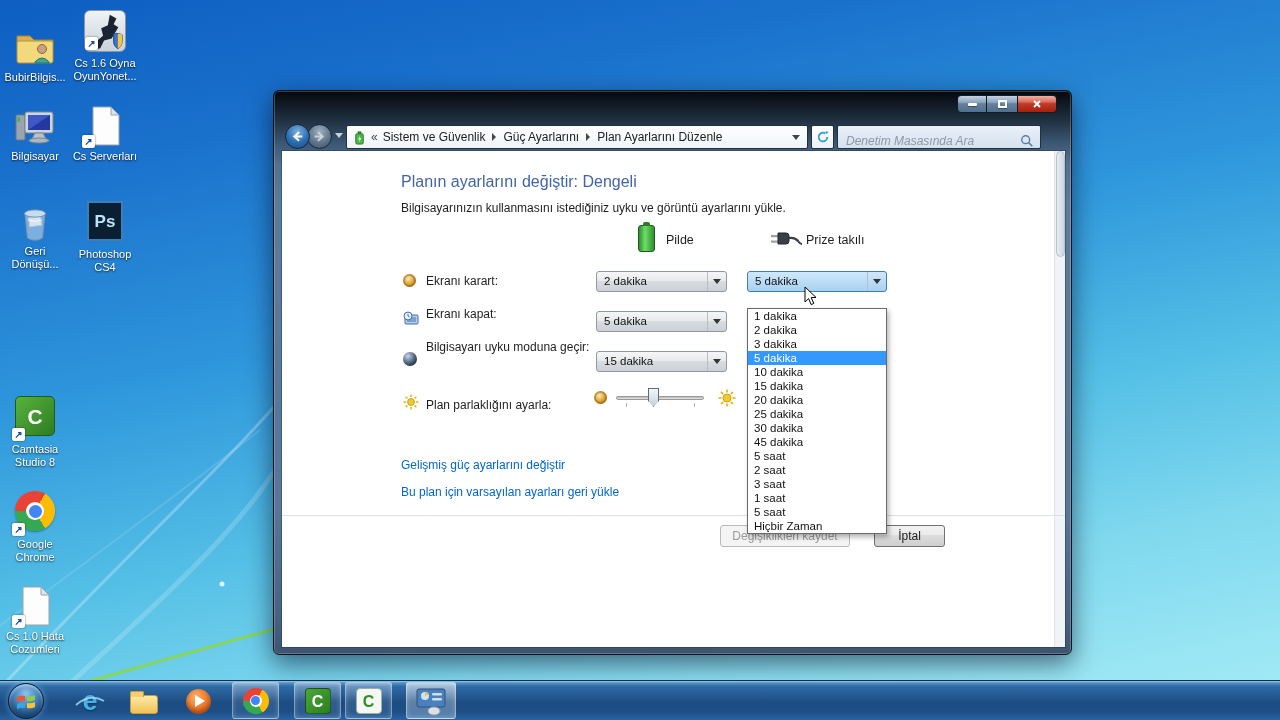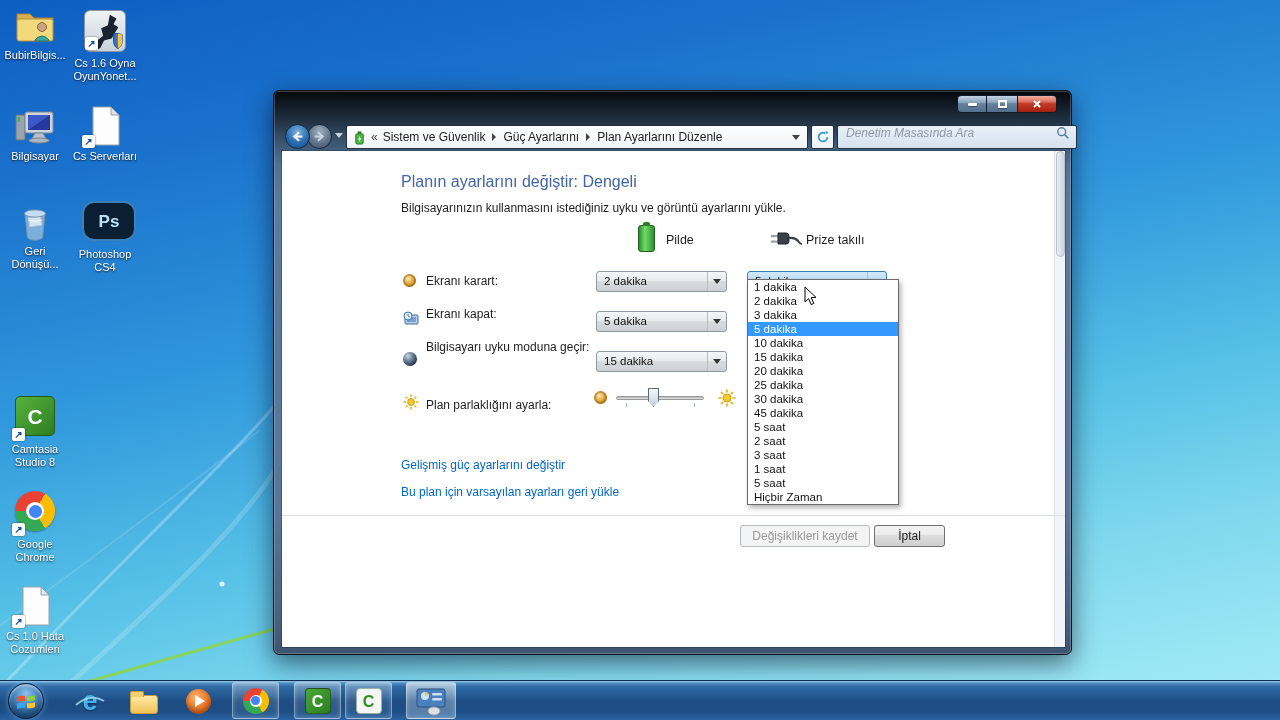--- a/index.html
+++ b/index.html
@@ -8,21 +8,21 @@
     background:linear-gradient(168deg,#0e5ec2 0%,#1a71cc 18%,#2f97dc 42%,#55c0e6 62%,#7fd8ee 78%,#9ae6f4 92%,#a5ecf7 100%);}
   #swoosh{position:absolute;left:0;top:0;z-index:0}
 
   
   .desk-icon{position:absolute;width:70px;text-align:center;cursor:pointer;z-index:1}
   .desk-icon .ic{width:46px;height:46px;margin:0 auto;position:relative}
   .desk-icon .lbl{margin-top:1px;font-size:11px;line-height:13px;color:#fff;
     text-shadow:0 1px 2px rgba(0,0,0,.8);white-space:pre-line}
   .sc{position:absolute;left:0;bottom:1px;width:13px;height:13px;background:#fff;border-radius:2px;
     box-shadow:0 0 2px rgba(0,0,0,.6);font-size:10px;line-height:13px;color:#1d4fa0;font-weight:bold;text-align:center}
-  .ps-box{width:54px;height:40px;margin:3px auto 0;border-radius:12px;background:#0b1f33;border:2px solid #3d7fb8;
+  .ps-box{width:36px;height:40px;margin:3px auto 0;border-radius:0;background:#0b1f33;border:2px solid #3d7fb8;
     color:#bfe1f8;font-weight:bold;font-size:17px;line-height:38px;box-sizing:border-box}
   .cam-box{width:40px;height:40px;margin:3px auto 0;border-radius:5px;background:linear-gradient(135deg,#57b23c,#2e7d22);
     border:1px solid #1f5c18;color:#fff;font-weight:bold;font-size:21px;line-height:40px;box-sizing:border-box}
   .chrome-ball{position:relative;width:40px;height:40px;margin:3px auto 0;border-radius:50%;
     background:conic-gradient(from 30deg,#fbbc05 0 120deg,#34a853 120deg 240deg,#ea4335 240deg 360deg);
     box-shadow:0 1px 2px rgba(0,0,0,.35)}
   .chrome-ball::before{content:"";position:absolute;left:11px;top:11px;width:18px;height:18px;background:#fff;border-radius:50%}
   .chrome-ball::after{content:"";position:absolute;left:13.5px;top:13.5px;width:13px;height:13px;background:#4285f4;border-radius:50%}
   .cs-box{position:relative;width:42px;height:42px;margin:2px auto 0;border-radius:6px;
     background:linear-gradient(180deg,#f0f3f6,#c9d2da);border:1px solid #8a97a3;box-sizing:border-box}
@@ -51,22 +51,22 @@
   .hist-chevron{position:absolute;left:51px;top:10px;width:0;height:0;border-left:4px solid transparent;
     border-right:4px solid transparent;border-top:5px solid #c7d2dd;cursor:pointer}
   .crumbbar{position:absolute;left:62px;top:2px;width:462px;height:24px;background:linear-gradient(180deg,#fefefe,#f0f4f8);
     border:1px solid #22303d;border-radius:2px;box-sizing:border-box;display:flex;align-items:center;font-size:12px;color:#222}
   .crumb-sep{width:0;height:0;border-left:4px solid #444;border-top:4px solid transparent;border-bottom:4px solid transparent;margin:0 7px}
   .crumb-item{cursor:pointer;white-space:nowrap}
   .crumb-dd{margin-left:auto;margin-right:7px;width:0;height:0;border-left:4px solid transparent;
     border-right:4px solid transparent;border-top:5px solid #444;cursor:pointer}
   .refreshbtn{position:absolute;left:527px;top:2px;width:23px;height:24px;background:linear-gradient(180deg,#fefefe,#eef2f6);
     border:1px solid #22303d;border-radius:2px;box-sizing:border-box;display:flex;align-items:center;justify-content:center;cursor:pointer}
-  .searchbox{position:absolute;left:553px;top:2px;width:240px;height:24px;background:linear-gradient(180deg,#e9f0f8,#d5e1ee);
-    border:1px solid #22303d;border-radius:2px;box-sizing:border-box;display:flex;align-items:flex-start}
+  .searchbox{position:absolute;left:553px;top:2px;width:204px;height:24px;background:linear-gradient(180deg,#e9f0f8,#d5e1ee);
+    border:1px solid #22303d;border-radius:2px;box-sizing:border-box;display:flex;align-items:flex-end}
   .searchbox input{flex:1;border:none;background:transparent;outline:none;font-family:"Liberation Sans",sans-serif;
     font-size:12px;padding:0 4px 0 8px;color:#333}
   .searchbox input::placeholder{color:#8e98a6;font-style:italic}
 
   .win-body{position:absolute;left:8px;top:60px;width:783px;height:496px;background:#fff;
     box-shadow:0 0 0 1px rgba(20,40,60,.35)}
   .vscroll{position:absolute;right:0;top:0;width:11px;height:100%;background:#f0f3f7;border-left:1px solid #e0e4e9;box-sizing:border-box;cursor:pointer}
   .vscroll .thumb{position:absolute;left:1px;top:0;width:9px;height:106px;border-radius:5px;
     background:linear-gradient(90deg,#e7ecf2,#ccd6e1);border:1px solid #b9c3cf;box-sizing:border-box}
 
@@ -80,21 +80,21 @@
   .rowic{position:absolute;left:121px}
   .orb-dim{width:13px;height:13px;border-radius:50%;background:radial-gradient(circle at 40% 35%,#ffe9b0,#d99a2b 55%,#8a5d12);box-shadow:inset 0 0 0 2px rgba(120,78,10,.35)}
   .orb-sleep{width:14px;height:14px;border-radius:50%;background:radial-gradient(circle at 35% 30%,#c8d6e6,#5a6f88 45%,#16222f 85%)}
 
   .combo{position:absolute;width:131px;height:21px;border:1px solid #8e99a3;border-radius:3px;box-sizing:border-box;
     background:linear-gradient(180deg,#f5f6f7,#e8eaec 45%,#dadde1 46%,#ccd0d5);font-size:11.5px;line-height:19px;
     padding-left:7px;color:#111;cursor:pointer}
   .combo .arr{position:absolute;right:0;top:0;bottom:0;width:18px;display:flex;align-items:center;justify-content:center;border-left:1px solid #b7bec6}
   .combo .arr::after{content:"";width:0;height:0;border-left:4px solid transparent;border-right:4px solid transparent;border-top:5px solid #333}
   .combo.open{width:140px;background:linear-gradient(180deg,#cfe8fb,#a9d1ef);border-color:#3c7fb1}
-  .dd{position:absolute;left:465px;top:128px;width:152px;background:#fff;border:1px solid #6a6a6a;box-sizing:border-box;
+  .dd{position:absolute;left:465px;top:157px;width:140px;background:#fff;border:1px solid #6a6a6a;box-sizing:border-box;
     box-shadow:2px 3px 5px rgba(0,0,0,.3);z-index:6}
   .dd-item{height:14px;line-height:14px;font-size:11.5px;padding-left:6px;color:#111;cursor:pointer}
   .dd-item.sel{background:#3399ff;color:#fff}
 
   .slider-track{position:absolute;left:334px;top:245px;width:88px;height:4px;background:linear-gradient(180deg,#b5b5b5,#e6e6e6);
     border:1px solid #9a9a9a;border-radius:2px;box-sizing:border-box;cursor:pointer}
   .slider-thumb{position:absolute;left:366px;top:237px;width:11px;height:19px;cursor:pointer;
     background:linear-gradient(180deg,#f4f6f8,#d9e1e8 60%,#bfcbd6);border:1px solid #5a6b7a;box-sizing:border-box;
     clip-path:polygon(0 0,100% 0,100% 68%,50% 100%,0 68%)}
   .slider-tick{position:absolute;top:252px;width:1px;height:4px;background:#aab4bd}
@@ -144,21 +144,21 @@
 <div id="stage">
 
   <svg id="swoosh" width="1280" height="720">
     <path d="M-30 720 C 120 560, 210 480, 280 400" stroke="rgba(255,255,255,0.28)" stroke-width="3" fill="none"></path>
     <path d="M30 720 C 150 610, 230 540, 275 470" stroke="rgba(255,255,255,0.18)" stroke-width="5" fill="none"></path>
     <path d="M-20 640 C 90 560, 170 500, 260 430" stroke="rgba(255,255,255,0.12)" stroke-width="2" fill="none"></path>
     <path d="M-20 712 C 140 668, 330 610, 540 560" stroke="#8fd832" stroke-width="3" fill="none" opacity="0.75"></path>
     <circle cx="222" cy="584" r="2.5" fill="rgba(255,255,255,0.8)"></circle>
   </svg>
 
-  <div class="desk-icon" style="left:0;top:2px">
+  <div class="desk-icon" style="left:0;top:24px">
     <div class="ic">
       <svg viewBox="0 0 46 46" width="46" height="46">
         <path d="M5 12 h13 l4 4 h19 v4 H5 Z" fill="#d9ae4e" stroke="#a8842f"></path>
         <rect x="5" y="17" width="36" height="22" rx="2" fill="#f2d97c" stroke="#b8923a"></rect>
         <circle cx="30" cy="25" r="4.5" fill="#caa17e" stroke="#8a6a4a"></circle>
         <path d="M23 38 q7 -8 14 0 v1 h-14 z" fill="#3aa89e" stroke="#25756e"></path>
       </svg>
     </div>
     <div class="lbl">BubirBilgis...</div>
   </div>
@@ -415,21 +415,21 @@
             <line x1="12.8" y1="12.8" x2="15" y2="15"></line>
           <line x1="15" y1="3" x2="12.8" y2="5.2"></line>
             <line x1="3" y1="15" x2="5.2" y2="12.8"></line>
         </g>
       </svg>
 
       <div class="plink" style="top:307px">Gelişmiş güç ayarlarını değiştir</div>
       <div class="plink" style="top:334px">Bu plan için varsayılan ayarları geri yükle</div>
 
       <div class="sep"></div>
-      <div class="btn disabled" style="left:458px;width:130px">Değişiklikleri kaydet</div>
+      <div class="btn disabled" style="left:438px;width:130px">Değişiklikleri kaydet</div>
       <div class="btn" style="left:592px;width:71px">İptal</div>
     </div>
   </div>
 
   <div class="taskbar">
     <div class="orb">
       <svg viewBox="0 0 20 18" width="20" height="18">
         <path d="M1 5 Q5 3 9 4 L9 9 Q5 8 1 10 Z" fill="#f0562c"></path>
         <path d="M11 4 Q15 5 19 3 L19 8 Q15 10 11 9 Z" fill="#8ed03c"></path>
         <path d="M1 12 Q5 10 9 11 L9 16 Q5 15 1 17 Z" fill="#32a8e8"></path>

